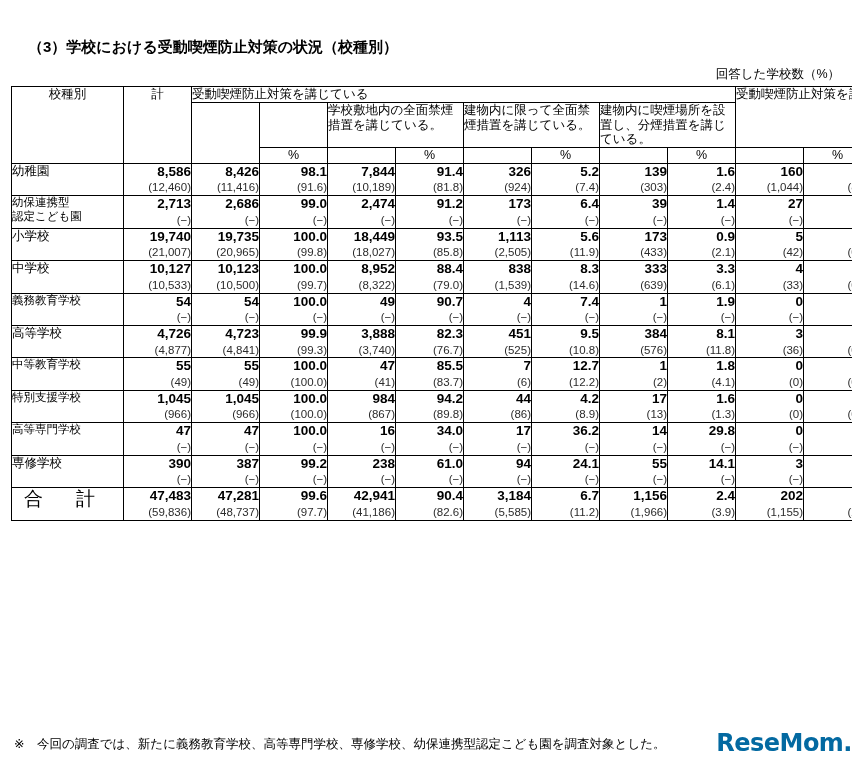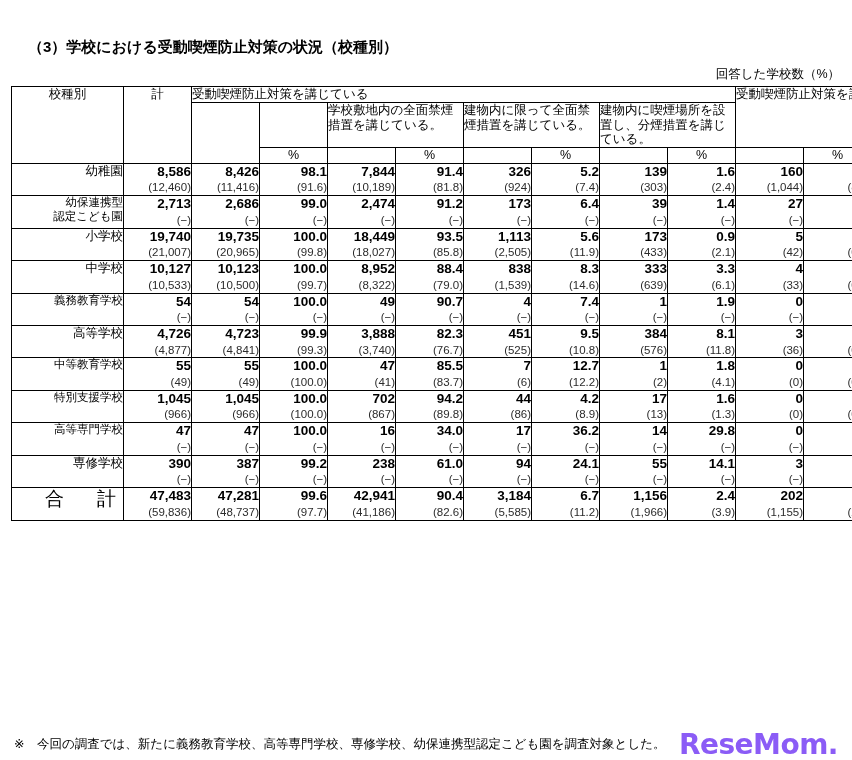--- a/index.html
+++ b/index.html
@@ -73,21 +73,21 @@
     font-size: 13.5px;
   }
   .hd-pct {
     text-align: center;
     vertical-align: middle;
     font-size: 13px;
   }
 
   
   .rowname {
-    text-align: right;
+    text-align: left;
     vertical-align: middle;
     font-size: 13px;
     padding: 0 2px;
     line-height: 1.25;
   }
   .rowname.small { font-size: 11.5px; }
   .rowname.total {
     font-size: 19px;
     letter-spacing: 7px;
     padding-left: 12px;
@@ -113,24 +113,24 @@
     padding-top: 1px;
   }
   .footnote {
     position: absolute;
     left: 14px; top: 736px;
     font-size: 12.5px;
     white-space: nowrap;
   }
   .watermark {
     position: absolute;
-    right: 14px; top: 731px;
-    font-size: 28px;
+    right: 0; top: 731px;
+    font-size: 24px;
     font-weight: bold;
-    color: #8b5cf6;
+    color: #0369a1;
     letter-spacing: -0.5px;
     font-family: "DejaVu Sans", sans-serif;
     line-height: 1;
     user-select: none;
   }
 </style>
 </head>
 <body>
 
 <div id="page">
@@ -518,21 +518,21 @@
           </td>
           <td class="num">
             <span class="v1">1,045</span>
             <span class="v2">(966)</span>
           </td>
           <td class="num">
             <span class="v1">100.0</span>
             <span class="v2">(100.0)</span>
           </td>
           <td class="num">
-            <span class="v1">702</span>
+            <span class="v1">984</span>
             <span class="v2">(867)</span>
           </td>
           <td class="num">
             <span class="v1">94.2</span>
             <span class="v2">(89.8)</span>
           </td>
           <td class="num">
             <span class="v1">44</span>
             <span class="v2">(86)</span>
           </td>

